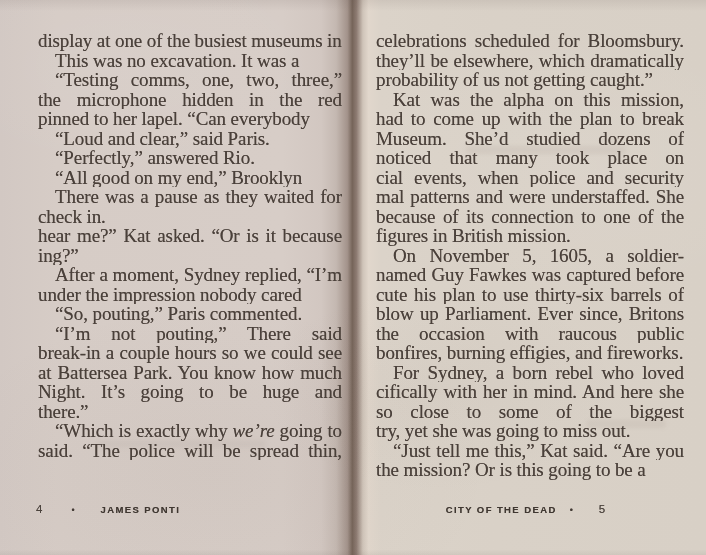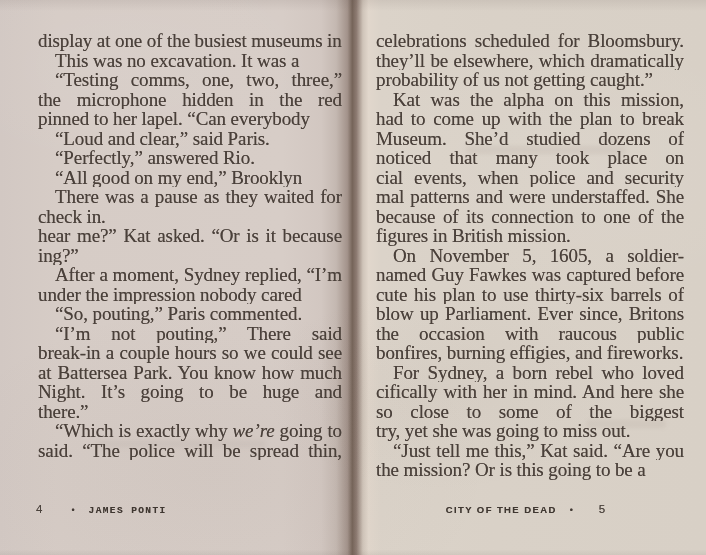--- a/index.html
+++ b/index.html
@@ -81,21 +81,21 @@
     color: #4a423c;
   }
   .running-head {
     font-size: 9.5px;
     font-weight: bold;
     letter-spacing: 1.4px;
     color: #3f3731;
   }
   .dot { font-size: 9px; }
   #footer-left .dot  { margin-left: 29px; }
-  #footer-left .running-head { margin-left: 14px; font-family: Liberation Mono, monospace; }
+  #footer-left .running-head { margin-left: 26px; }
   #footer-right .dot { margin-left: 13px; }
   #footer-right .pg-num { margin-left: 26px; margin-right: 9px; }
 
   
   .ghost {
     position: absolute;
     height: 8px;
     border-radius: 4px;
     background: #9b8d84;
     opacity: 0.13;

